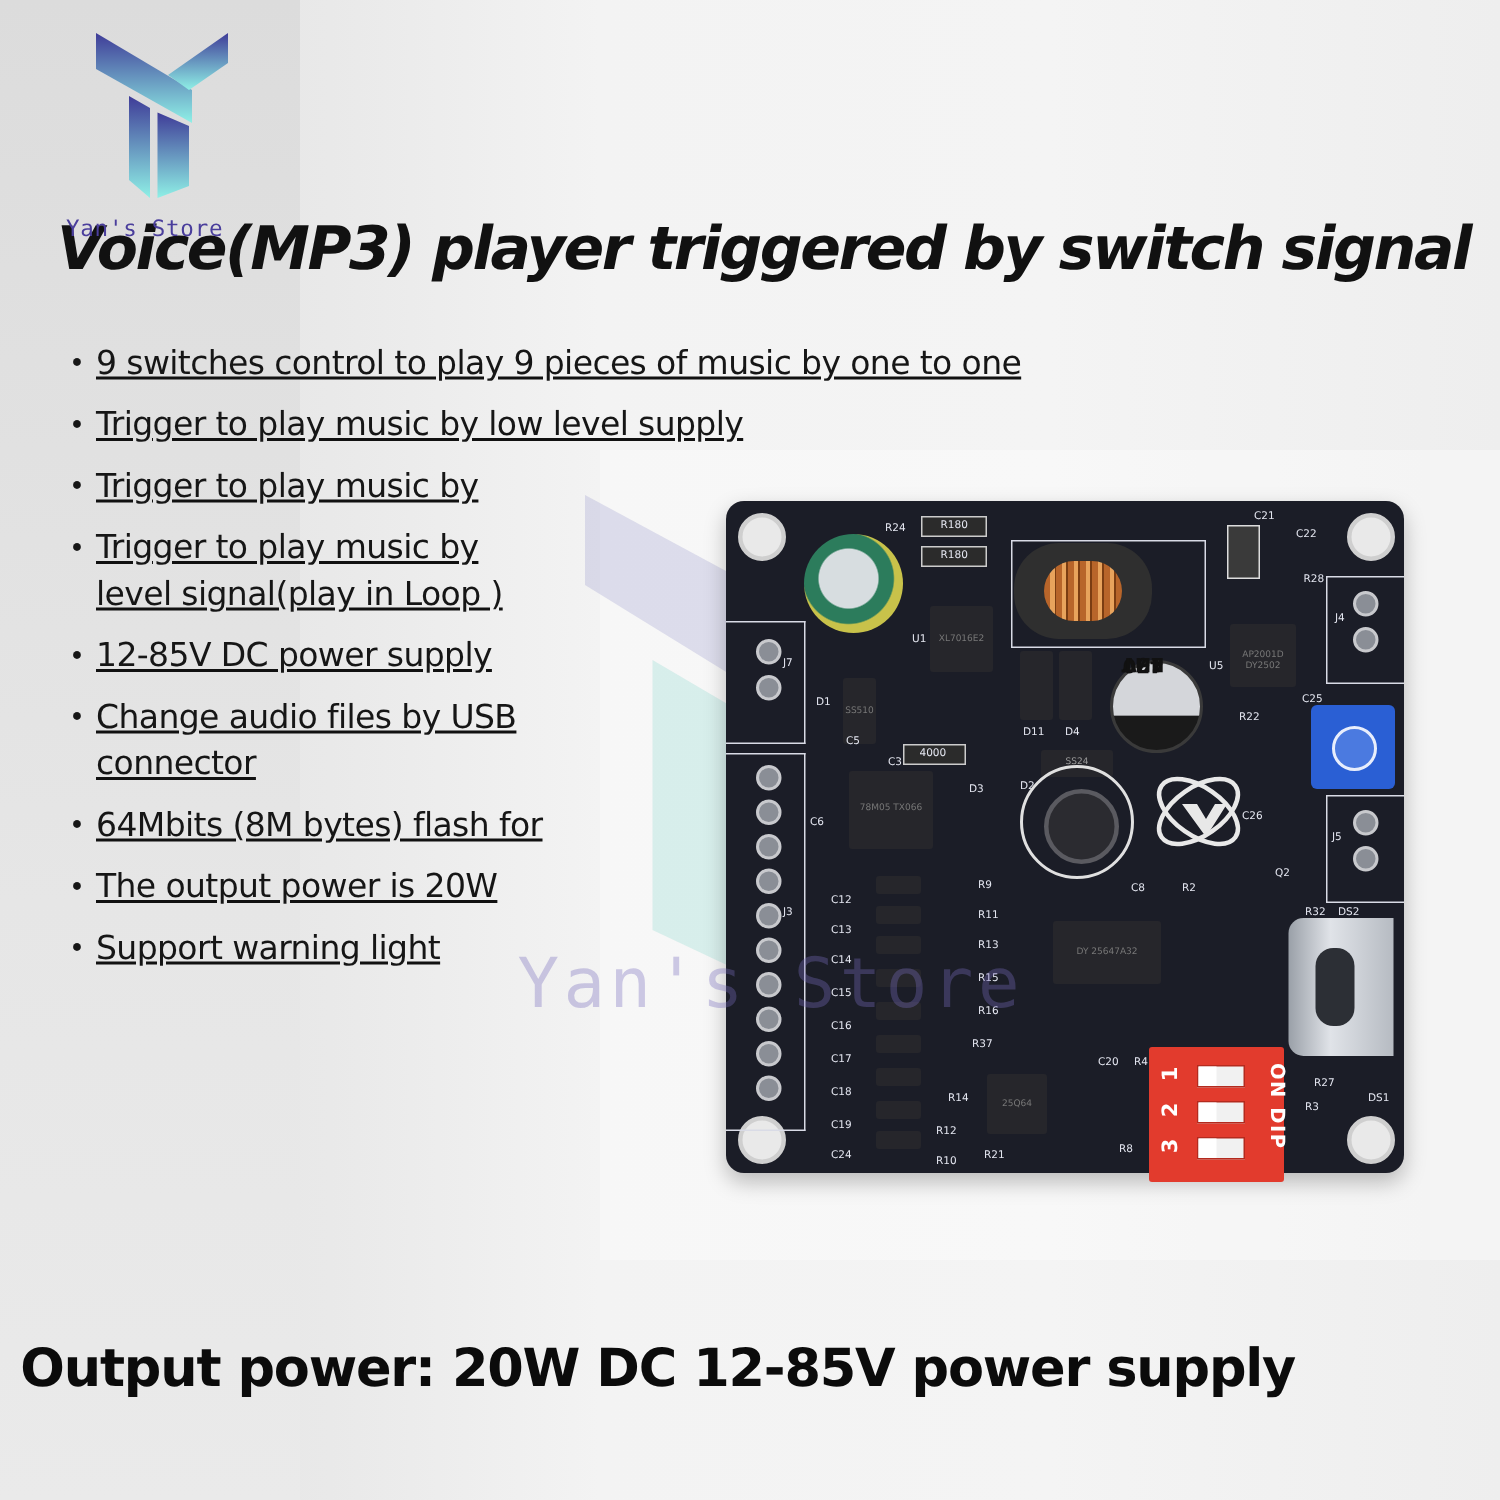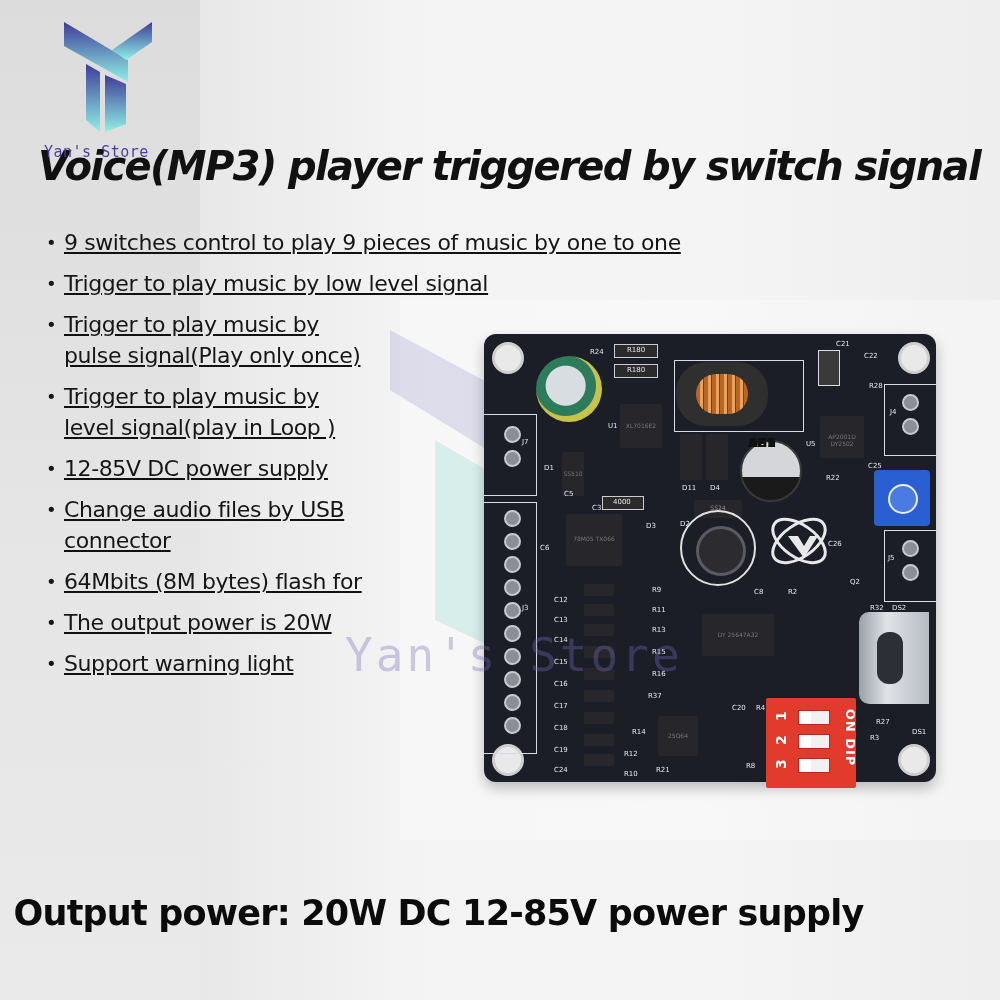--- a/index.html
+++ b/index.html
@@ -67,22 +67,22 @@
   <polygon points="52,30 92,2 92,22 66,40" fill="url(#lg)"></polygon>
   <polygon points="26,44 40,52 40,112 26,100" fill="url(#lg)"></polygon>
   <polygon points="45,55 66,64 66,104 45,112" fill="url(#lg)"></polygon>
 </svg>
 <div class="logo-text">Yan's Store</div>
 
 <div class="title">Voice(MP3) player triggered by switch signal</div>
 
 <ul class="features">
   <li class="li-gap"><span>9 switches control to play 9 pieces of music by one to one</span></li>
-  <li class="li-gap"><span>Trigger to play music by low level signal</span></li>
-  <li class="li-gap"><span>Trigger to play music by</span><br><span>pulse signal(Play only once)</span></li>
+  <li class="li-gap"><span>Trigger to play music by low level supply</span></li>
+  <li class="li-gap"><span>Trigger to play music by</span><br></li>
   <li class="li-gap"><span>Trigger to play music by</span><br><span>level signal(play in Loop )</span></li>
   <li class="li-gap"><span>12-85V DC power supply</span></li>
   <li class="li-gap"><span>Change audio files by USB</span><br><span>connector</span></li>
   <li class="li-gap"><span>64Mbits (8M bytes) flash for</span><br></li>
   <li class="li-gap"><span>The output power is 20W</span></li>
   <li><span>Support warning light</span></li>
 </ul>
 
 <div class="pcb">
   <div class="hole" style="left:8px;top:8px"></div>

